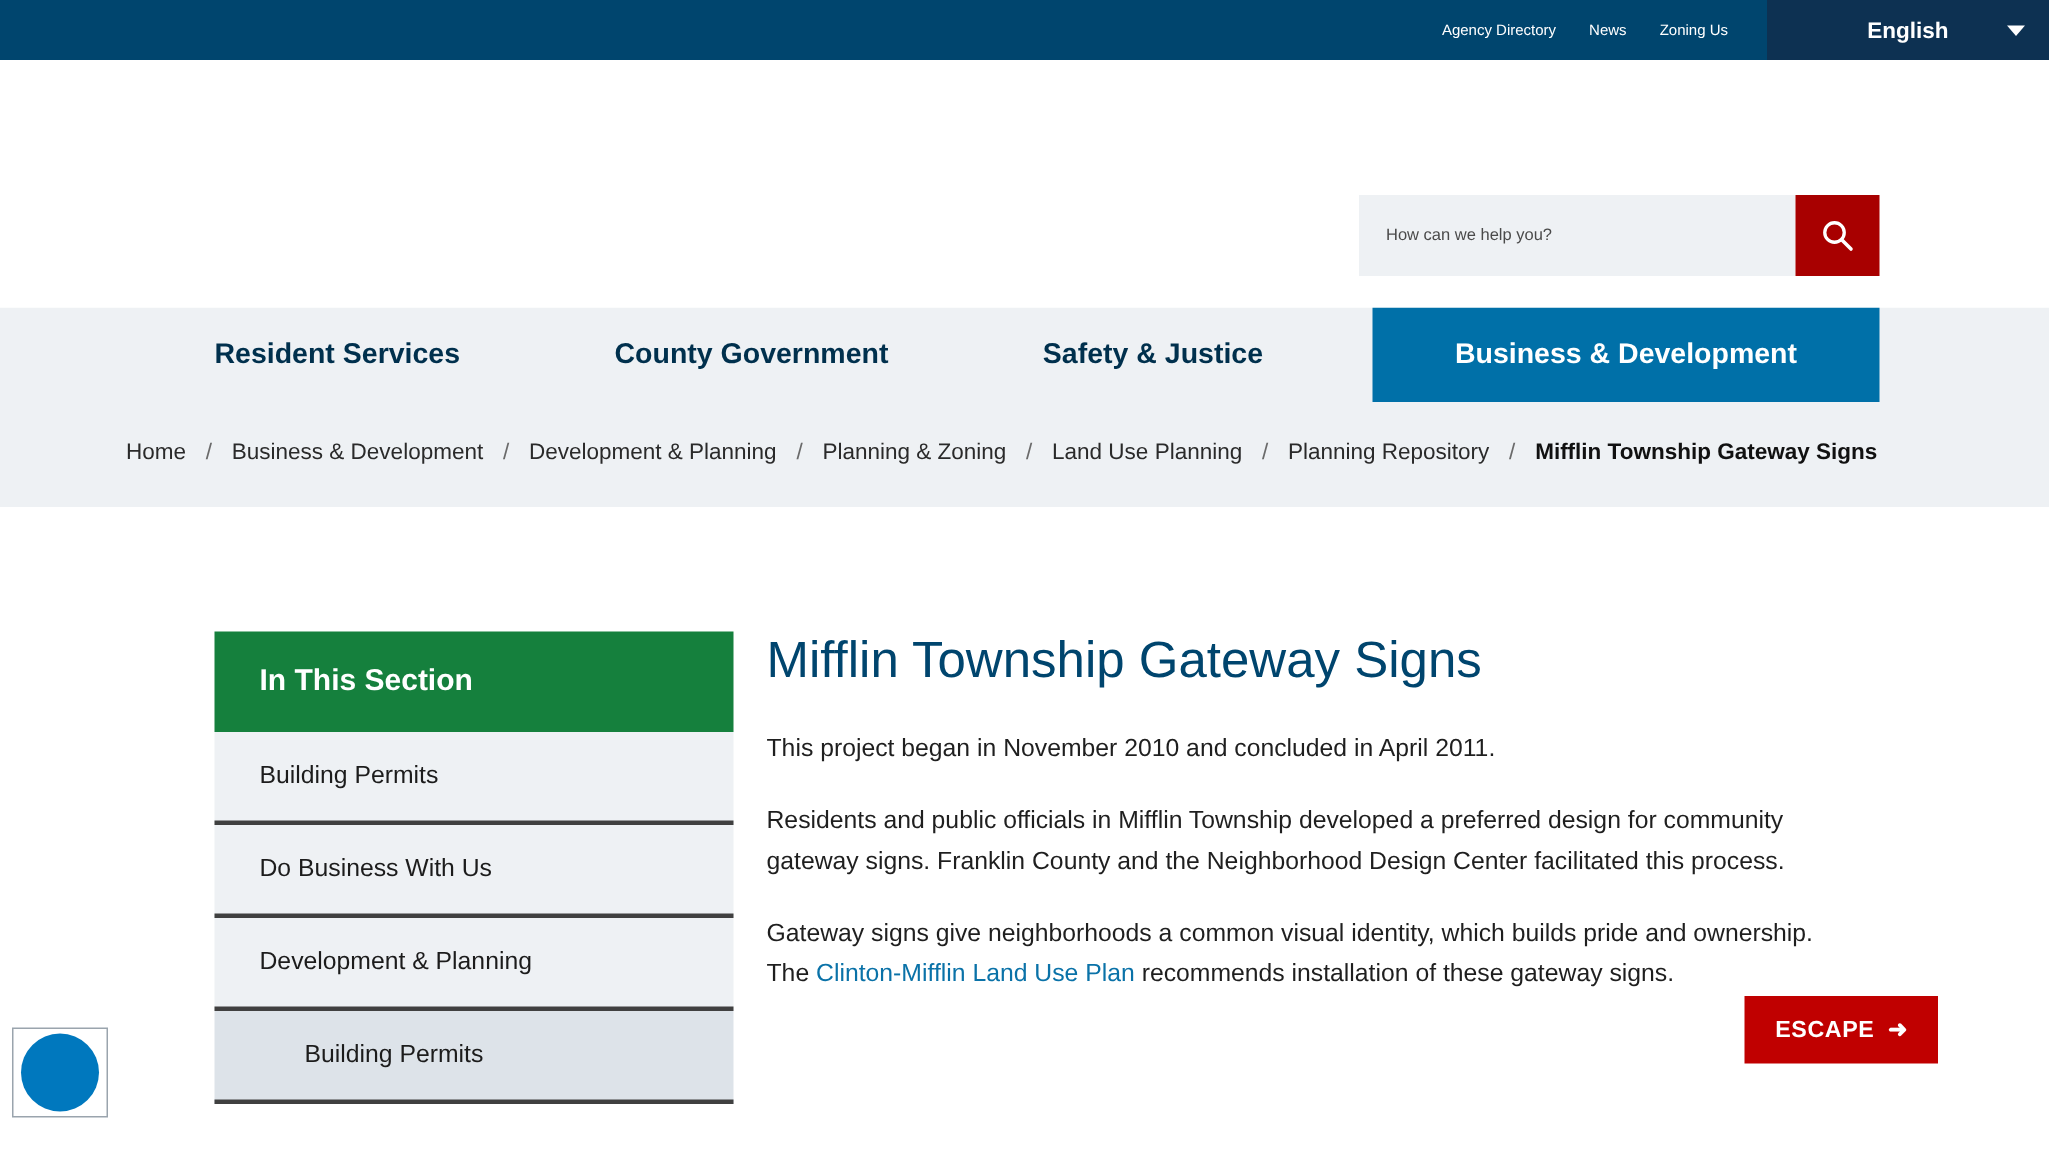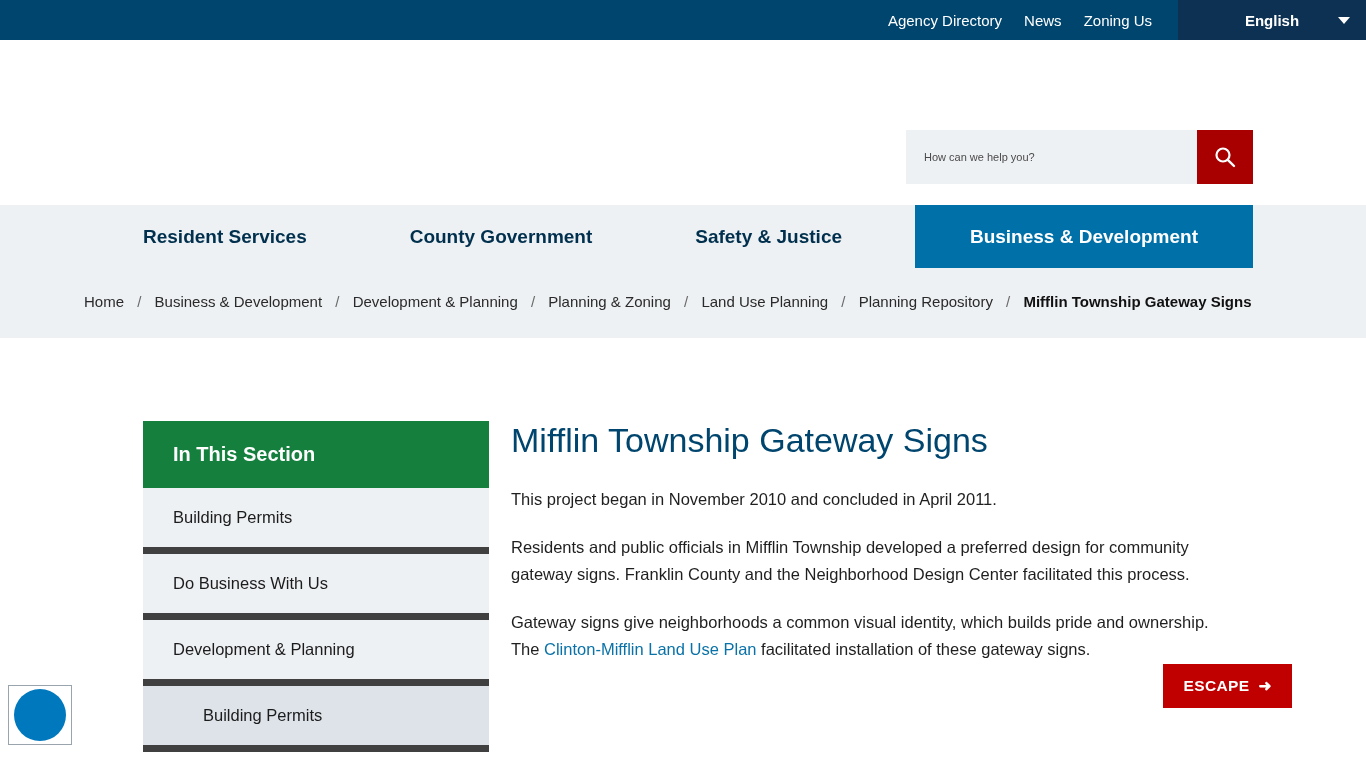--- a/index.html
+++ b/index.html
@@ -18,21 +18,21 @@
     display: flex;
     justify-content: flex-end;
     align-items: stretch;
     color: #ffffff;
   }
   .topbar-links {
     display: flex;
     align-items: center;
     gap: 22px;
     padding-right: 26px;
-    font-size: 15px;
+    font-size: 10px;
   }
   .topbar-links a {
     color: #ffffff;
     text-decoration: none;
     white-space: nowrap;
   }
   .lang-select {
     width: 188px;
     background: #0d3152;
     display: flex;
@@ -151,21 +151,21 @@
   .sidebar { width: 346px; flex: 0 0 346px; }
   .sidebar-header {
     background: #15803d;
     color: #ffffff;
     font-size: 20px;
     font-weight: bold;
     padding: 22px 30px;
   }
   .sidebar-item {
     background: #eef1f4;
-    border-bottom: 7px solid #404040;
+    border-bottom: 3px solid #404040;
     padding: 20px 30px;
     font-size: 16.5px;
     color: #1c1c1c;
     cursor: pointer;
   }
   .sidebar-item.sub {
     background: #dde3e9;
     padding-left: 60px;
   }
 
@@ -283,21 +283,21 @@
     <div class="sidebar-item">Building Permits</div>
     <div class="sidebar-item">Do Business With Us</div>
     <div class="sidebar-item">Development &amp; Planning</div>
     <div class="sidebar-item sub">Building Permits</div>
   </div>
 
   <div class="main">
     <h1 class="page-title">Mifflin Township Gateway Signs</h1>
     <p>This project began in November 2010 and concluded in April 2011.</p>
     <p>Residents and public officials in Mifflin Township developed a preferred design for community gateway signs. Franklin County and the Neighborhood Design Center facilitated this process.</p>
-    <p><span>Gateway signs give neighborhoods a common visual identity, which builds pride and ownership. The </span><a href="#">Clinton-Mifflin Land Use Plan</a><span> facilitated installation of these gateway signs.</span></p>
+    <p><span>Gateway signs give neighborhoods a common visual identity, which builds pride and ownership. The </span><a href="#">Clinton-Mifflin Land Use Plan</a><span> recommends installation of these gateway signs.</span></p>
   </div>
 </div>
 
 <div class="chat-widget">
   <div class="chat-bubble"></div>
 </div>
 
 <button class="escape-btn">
   <span>ESCAPE</span>
   <span>➜</span>

